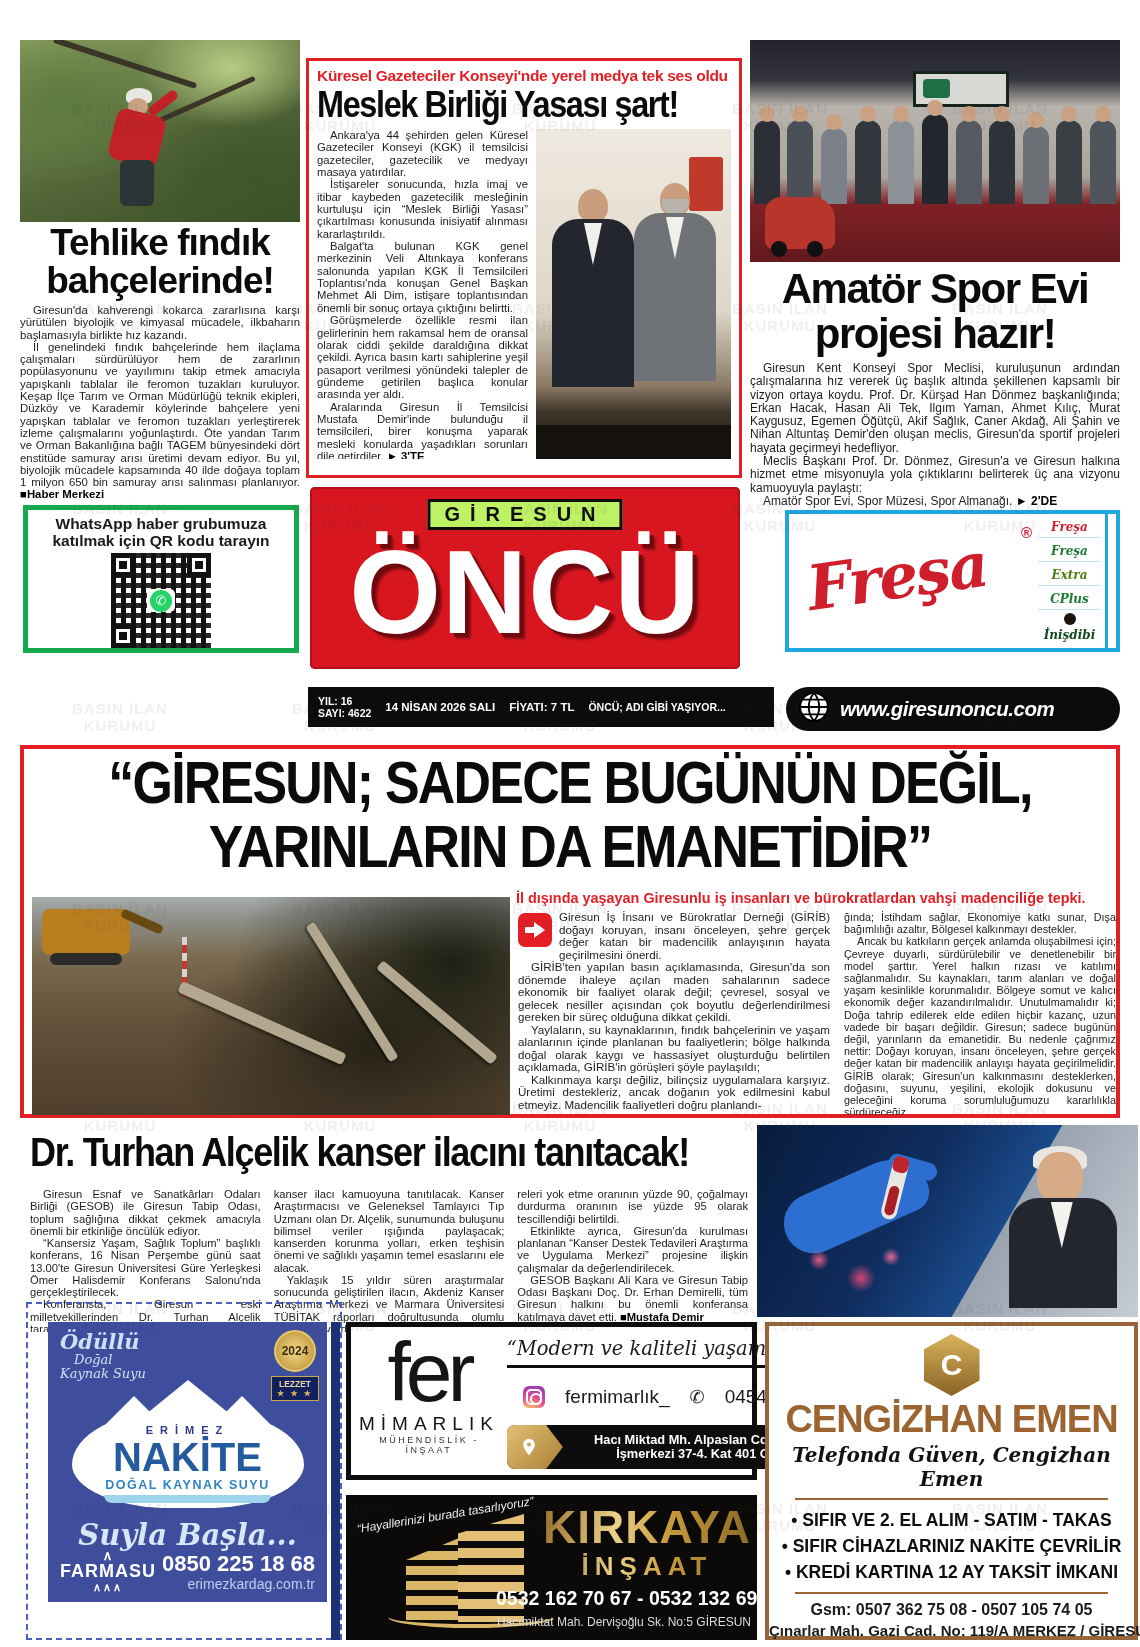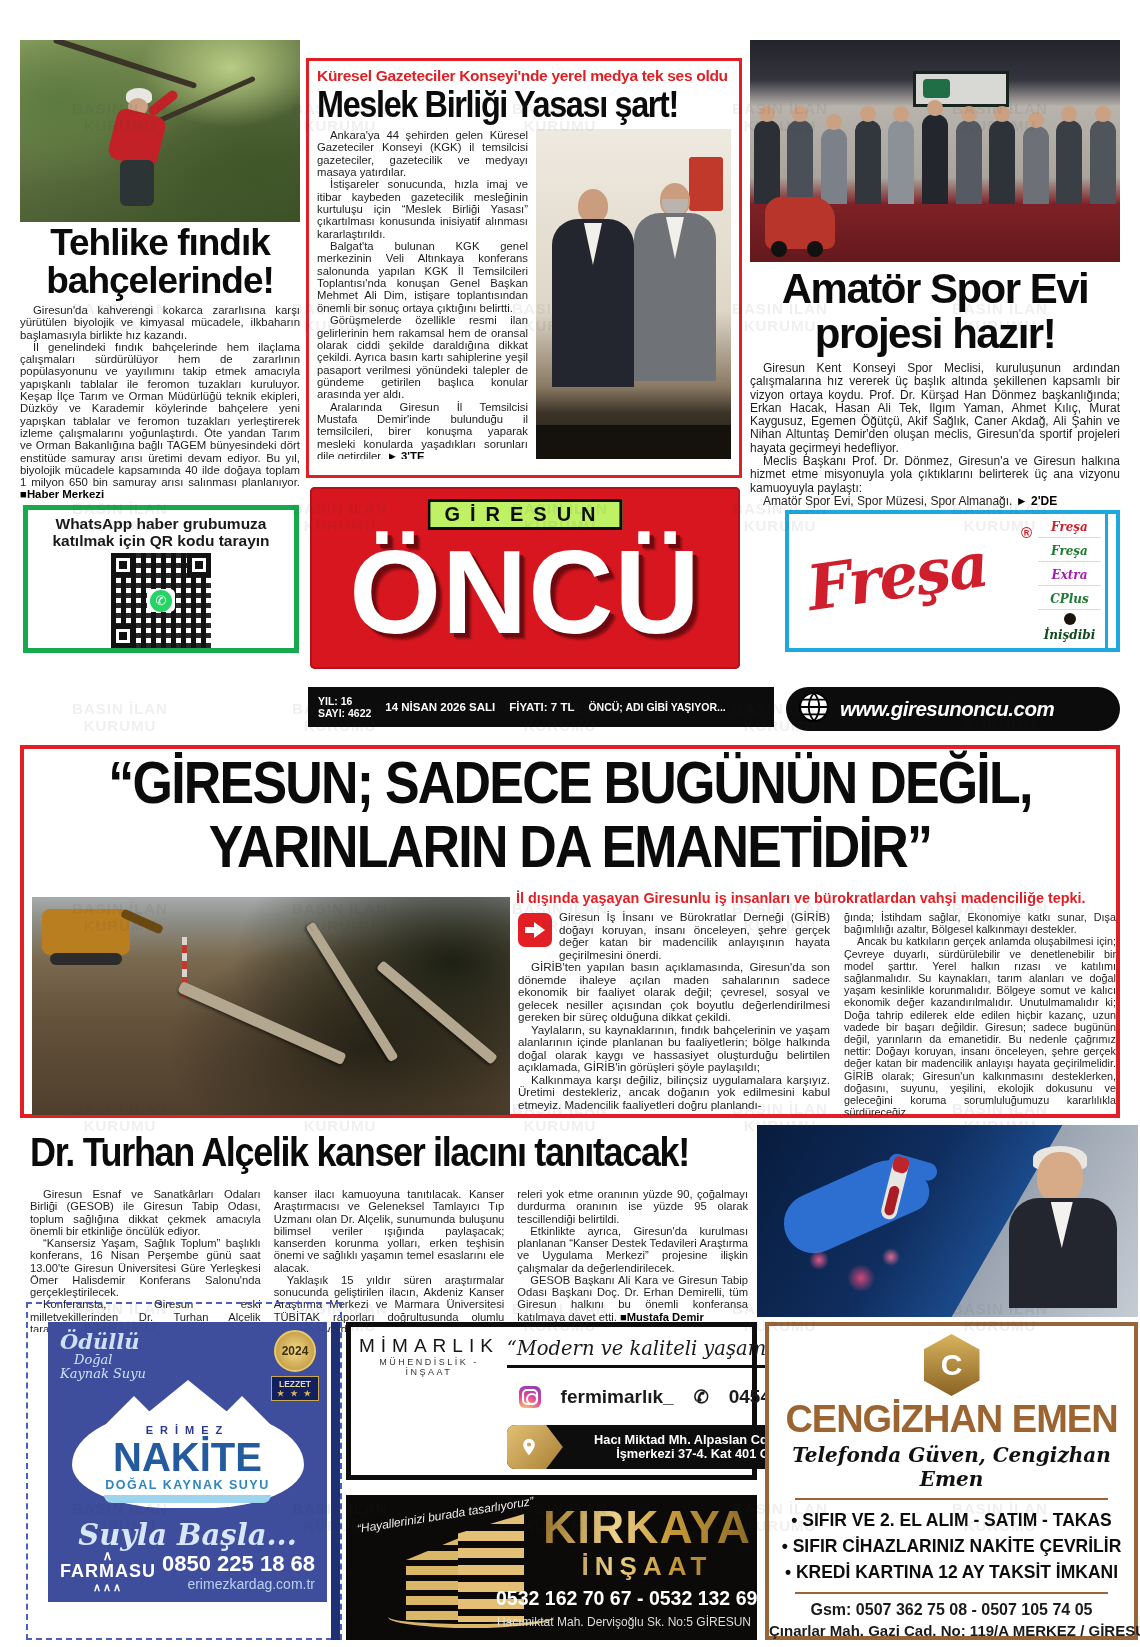--- a/index.html
+++ b/index.html
@@ -123,21 +123,21 @@
   .fresa{left:785px;top:510px;width:335px;height:142px;border:4px solid #1da8e0;background:#fff;z-index:2;display:flex}
   .fresa-main{flex:1;position:relative}
   .fresa-brand{position:absolute;left:18px;top:26px;font-family:"DejaVu Serif",serif;font-style:italic;font-weight:bold;
                font-size:62px;color:#cf1f2d;transform:rotate(-8deg);letter-spacing:-2px}
   .fresa-reg{position:absolute;right:6px;top:10px;color:#cf1f2d;font-size:15px;font-weight:bold}
   .fresa-side{width:70px;border-right:3px solid #1da8e0;margin-right:8px;padding:3px 4px 3px 0;display:flex;
               flex-direction:column;justify-content:space-between;text-align:center}
   .fresa-side .it{border-bottom:1px solid #bfe3f4;font-family:"DejaVu Serif",serif;font-style:italic;font-weight:bold;
                   font-size:12px;line-height:20px}
   .fresa-side .it:last-child{border-bottom:none}
-  .f-red{color:#cf1f2d}.f-grn{color:#1f7a33}.f-lime{color:#a21caf}.f-dk{color:#134a20;font-size:9px;line-height:11px}
+  .f-red{color:#cf1f2d}.f-grn{color:#1f7a33}.f-lime{color:#4d7c0f}.f-dk{color:#134a20;font-size:9px;line-height:11px}
   .f-dk::before{content:"";display:block;margin:0 auto;width:12px;height:12px;border-radius:50%;background:#1b140d}
   
   .a-maden{left:20px;top:745px;width:1100px;height:373px;border:4px solid #e31e24;background:#fff;padding:2px 4px}
   .mad-h1{font-size:59px;line-height:64px;text-align:center;letter-spacing:-2px;white-space:nowrap}
   .mad-sub{position:absolute;left:492px;top:140px;width:600px;color:#e31e24;font-weight:bold;font-size:15.5px;
            white-space:nowrap;transform:scaleX(.93);transform-origin:left top}
   .mad-photo{position:absolute;left:8px;top:148px;width:478px;height:218px}
   .mad-c1{position:absolute;left:494px;top:162px;width:312px;height:204px;font-size:11.6px;line-height:12.5px;overflow:hidden}
   .mad-c2{position:absolute;left:820px;top:162px;width:272px;height:204px;font-size:10.8px;line-height:12.2px;overflow:hidden}
   .drop-arrow{float:left;width:34px;height:34px;background:#e31e24;border-radius:7px;margin:2px 7px 2px 0;position:relative}
@@ -183,21 +183,21 @@
   .kd-phone{color:#fff;font-weight:bold;font-size:22px;line-height:24px}
   .kd-site{color:#b9d2ee;font-size:14px}
   .fer{left:346px;top:1322px;width:411px;height:158px;border:5px solid #0d0d0d;background:#fff;display:flex;padding:6px 8px;gap:8px}
   .fer-left{width:146px;text-align:center}
   .fer-logo{font-size:84px;line-height:78px;letter-spacing:-5px;color:#151515}
   .fer-l1{font-size:19px;letter-spacing:6px;color:#151515;margin-top:2px}
   .fer-l2{font-size:9px;letter-spacing:2.5px;color:#333}
   .fer-right{flex:1;display:flex;flex-direction:column;justify-content:space-between;padding-top:4px}
   .fer-slogan{font-family:"DejaVu Serif",serif;font-style:italic;font-size:19.5px;text-align:center;
               border-bottom:3px solid #0d0d0d;padding-bottom:5px;white-space:nowrap}
-  .fer-contact{display:flex;align-items:center;justify-content:center;gap:20px;font-weight:bold;font-size:19px}
+  .fer-contact{display:flex;align-items:center;justify-content:center;gap:20px;font-weight:normal;font-size:19px}
   .ig{width:22px;height:22px;border-radius:6px;position:relative;
       background:radial-gradient(circle at 30% 120%,#fdc468 10%,#df4996 55%,#8a3ab9 95%)}
   .ig::before{content:"";position:absolute;inset:3px;border:2px solid #fff;border-radius:5px}
   .ig::after{content:"";position:absolute;left:7px;top:7px;width:8px;height:8px;border:2px solid #fff;border-radius:50%}
   .ph-ic{font-size:18px}
   .fer-addr{height:44px;background:#0d0d0d;border-radius:8px;color:#fff;display:flex;align-items:center;overflow:hidden}
   .pinwrap{width:56px;align-self:stretch;background:linear-gradient(135deg,#e3c075,#a87f35);
            clip-path:polygon(0 0,70% 0,100% 50%,70% 100%,0 100%);display:flex;align-items:center;justify-content:flex-start;padding-left:12px}
   .fer-addr .at{flex:1;text-align:center;font-weight:bold;font-size:12.8px;line-height:14.5px;padding:0 6px}
   .kirkaya{left:346px;top:1495px;width:411px;height:145px;background:#0b0a08;overflow:hidden}
@@ -440,20 +440,21 @@
       <div class="kd-farmasu">FARMASU</div>
       <div class="kd-right">
         <div class="kd-phone">0850 225 18 68</div>
         <div class="kd-site">erimezkardag.com.tr</div>
       </div>
     </div>
   </div>
 
   <div class="abs fer">
     <div class="fer-left">
+      <div class="fer-logo">fer</div>
       <div class="fer-l1">MİMARLIK</div>
       <div class="fer-l2">MÜHENDİSLİK - İNŞAAT</div>
     </div>
     <div class="fer-right">
       <div class="fer-slogan">“Modern ve kaliteli yaşamın mimarı”</div>
       <div class="fer-contact">
         <span class="ig"></span>
         <span>fermimarlık_</span>
         <span class="ph-ic">✆</span>
         <span>0454 211 21 22</span>

